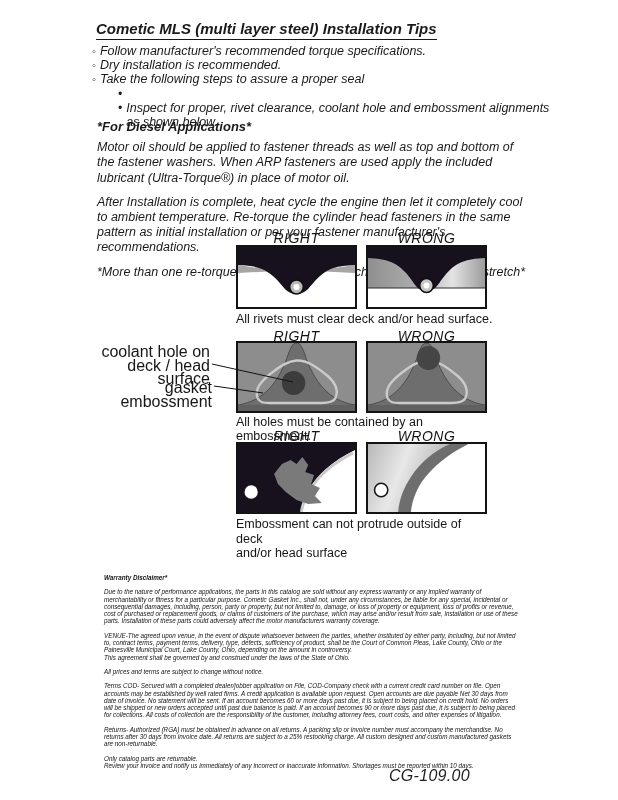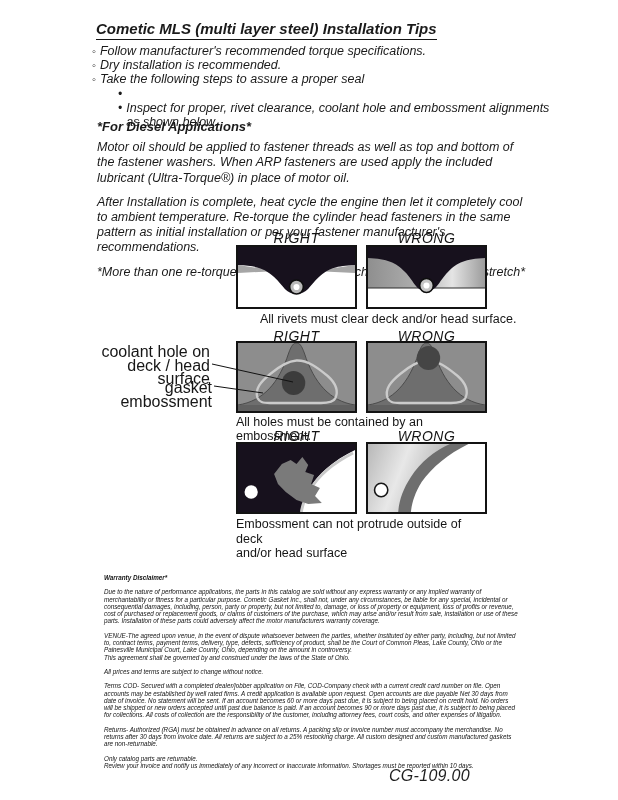--- a/index.html
+++ b/index.html
@@ -22,21 +22,21 @@
 
   .dlabel { position:absolute; width:121px; text-align:center; font-size:14px; letter-spacing:0.5px; color:#141414; }
   .panel { position:absolute; width:121px; border:2px solid #131313; box-sizing:border-box; background:#fff; }
   .panel svg { display:block; width:100%; height:100%; }
   .p-r1 { height:64px; top:245px; }
   .p-r2 { height:72px; top:341px; }
   .p-r3 { height:72px; top:442px; }
   .colA { left:236px; } .colB { left:366px; }
 
   .caption { position:absolute; font-size:12.5px; color:#161616; }
-  .cap1 { left:236px; top:312px;margin-left:24px; }
+  .cap1 { left:236px; top:312px; }
   .cap2 { left:236px; top:415px; width:251px; }
   .cap3 { left:236px; top:517px; width:250px; line-height:14.5px; }
 
   .side-label { position:absolute; text-align:right; font-size:16px; line-height:13.5px; color:#161616; }
   .lbl-coolant { left:96px; top:345px; width:114px; }
   .lbl-emboss  { left:96px; top:381px; width:116px; }
   .leader-svg { position:absolute; left:208px; top:355px; width:100px; height:45px; pointer-events:none; z-index:5; }
 
   .legal { left:104px; top:574px; width:414px; font-size:6.3px; line-height:7.3px; color:#131313; }
   .legal p { margin:0 0 7px 0; }

